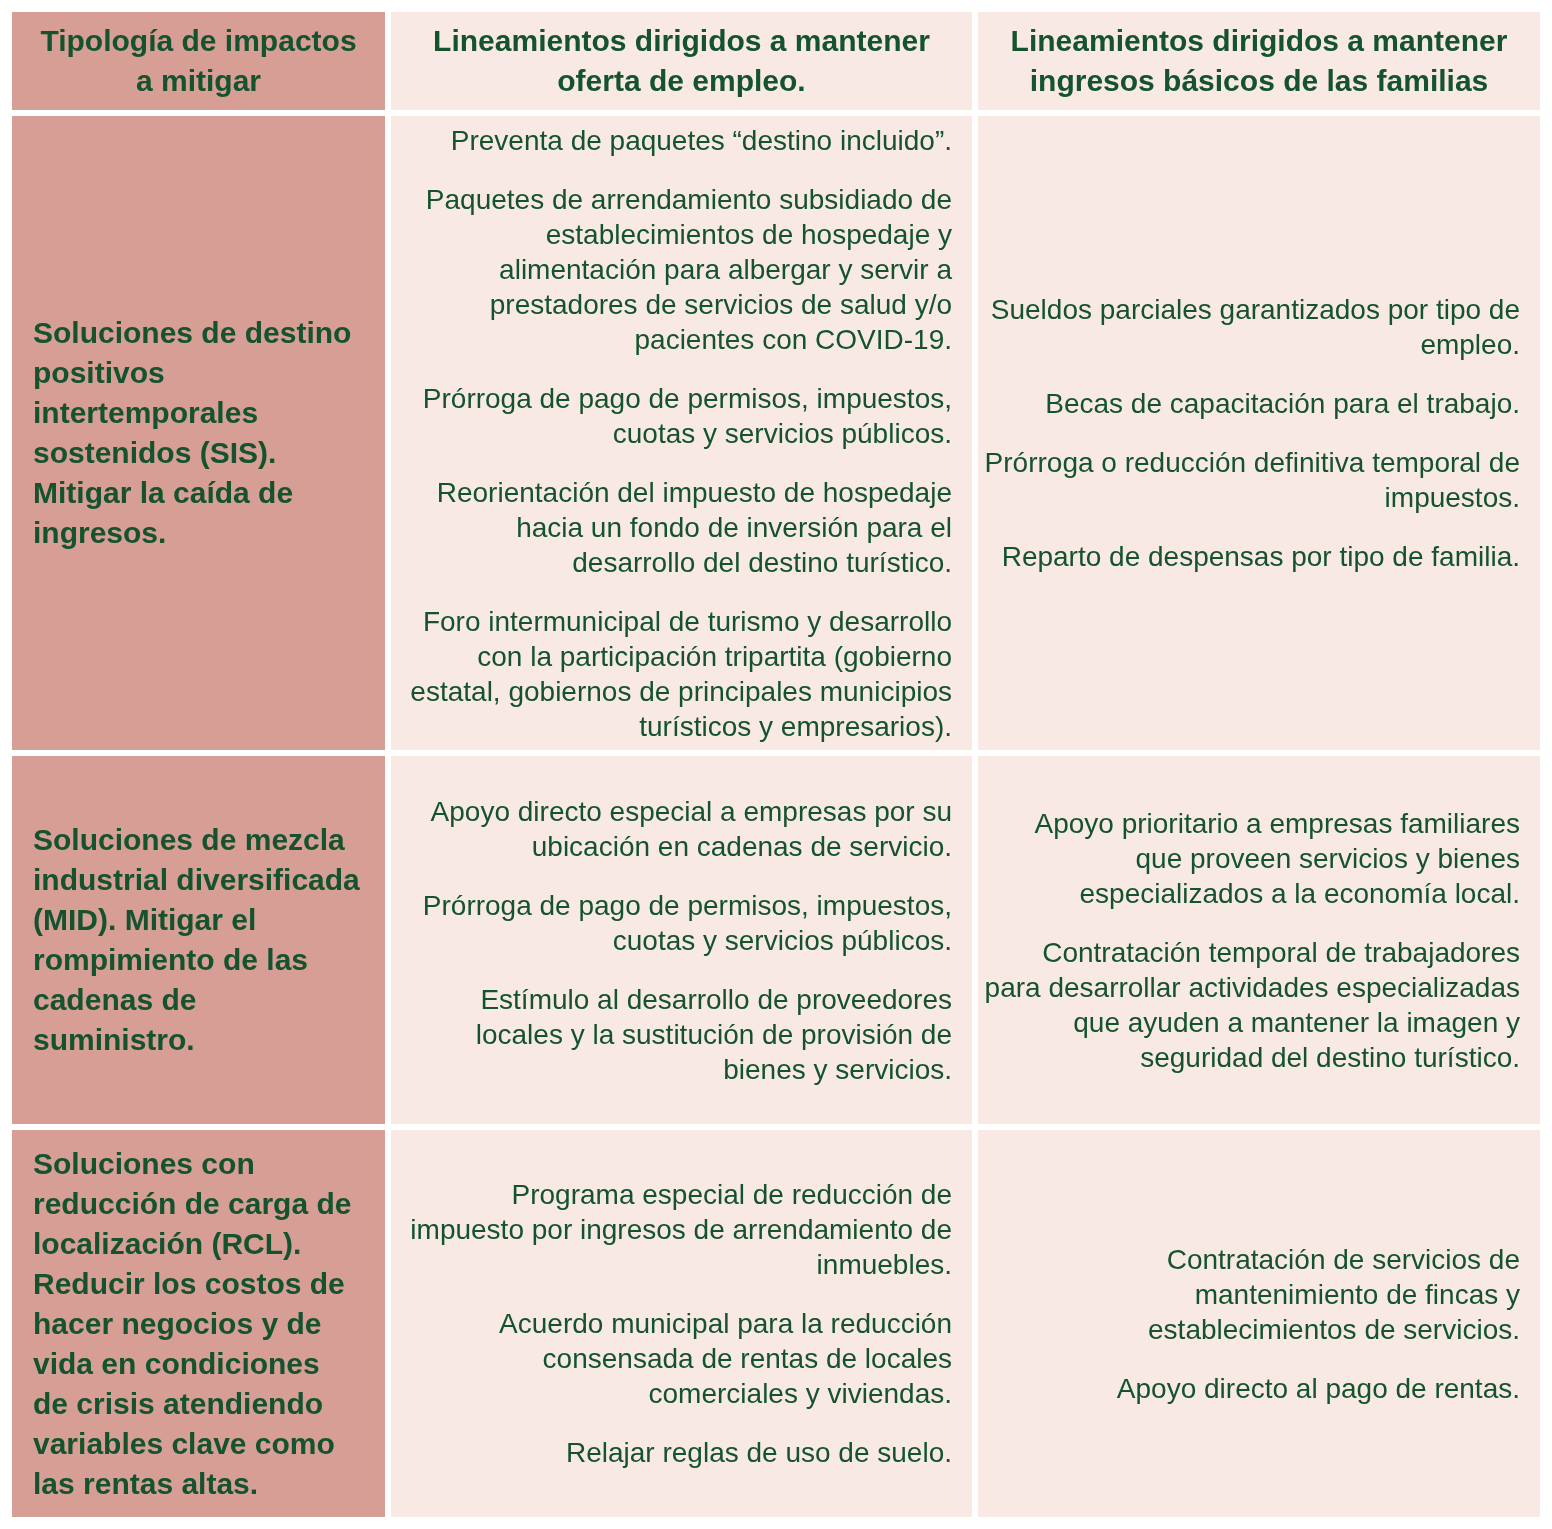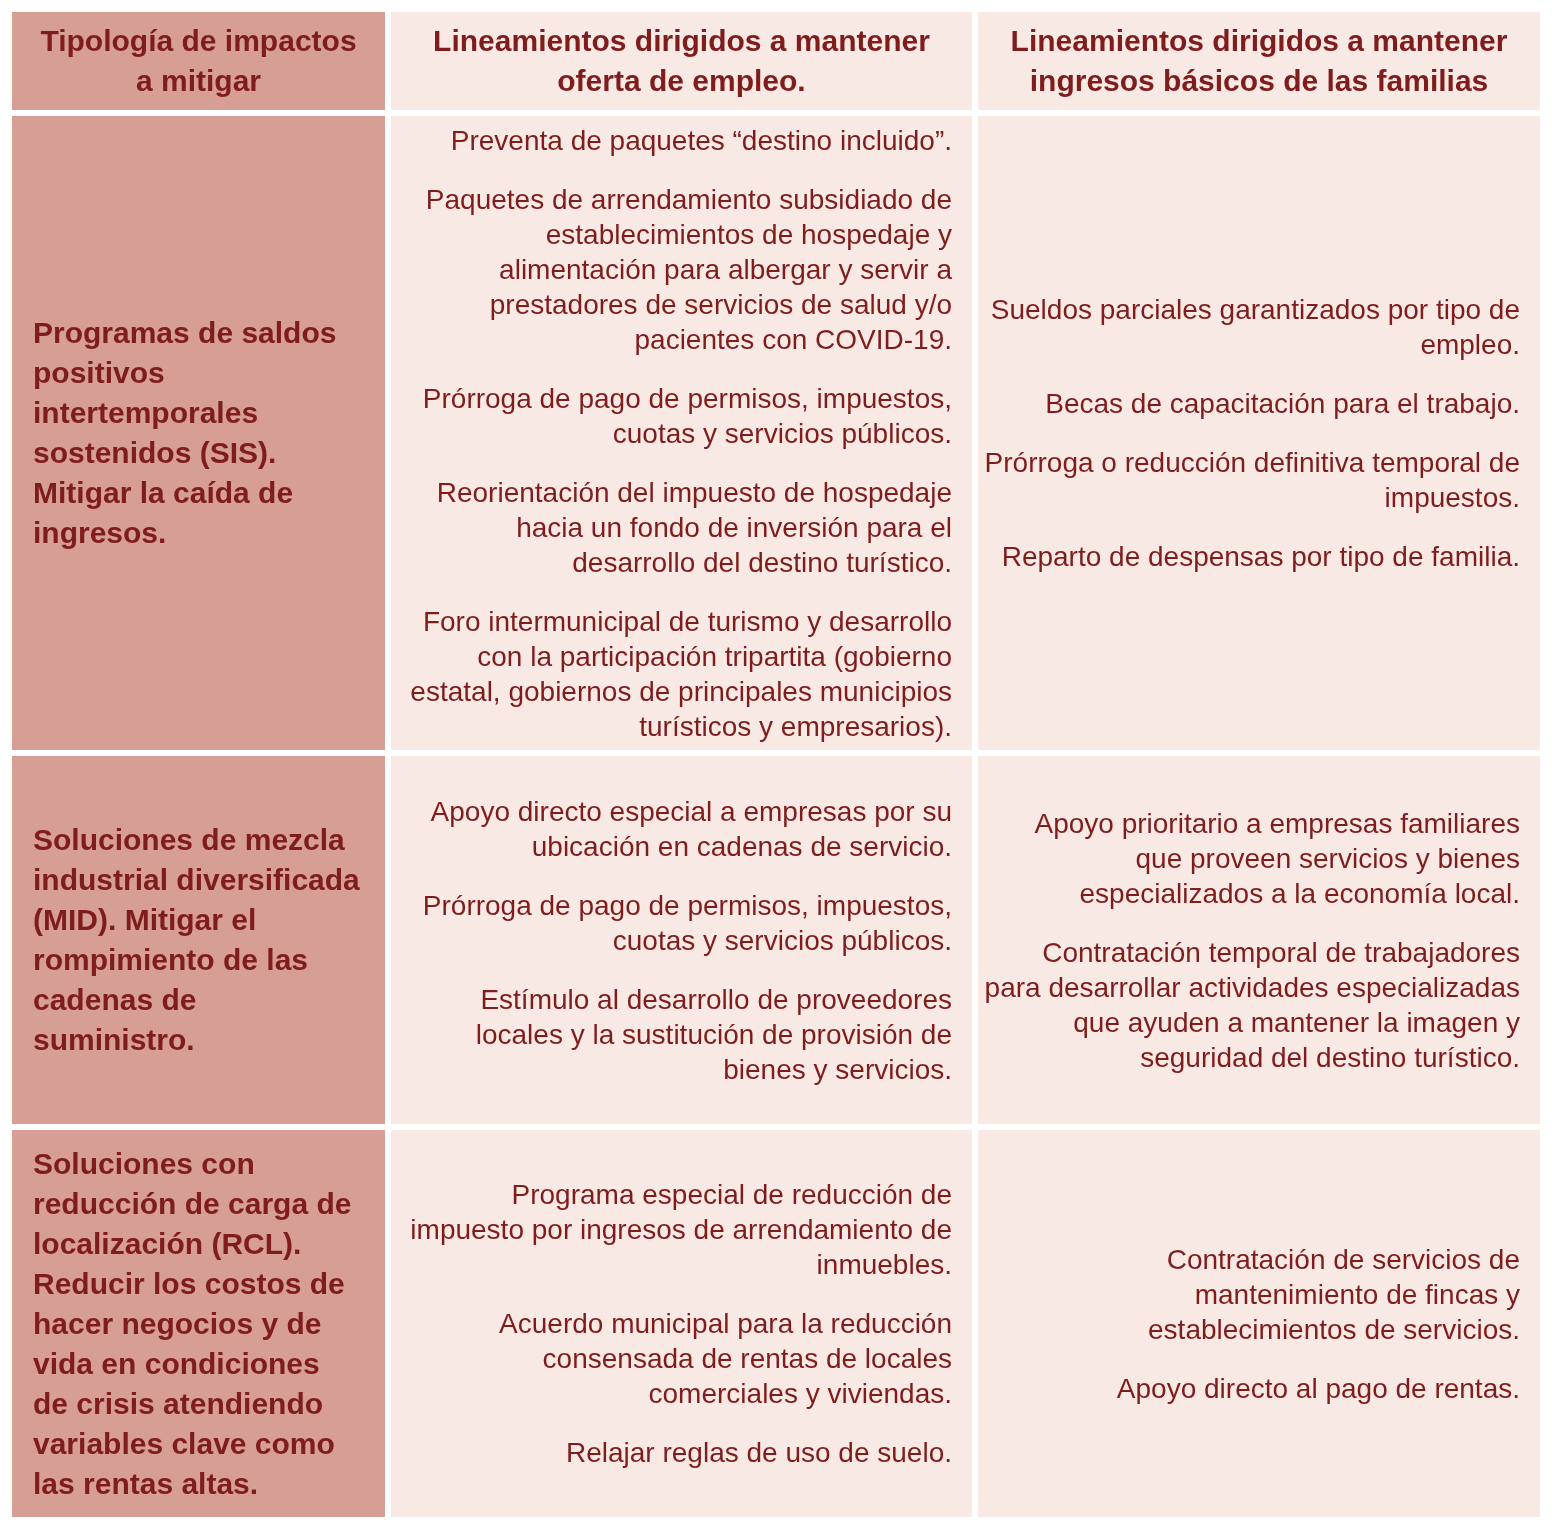--- a/index.html
+++ b/index.html
@@ -6,21 +6,21 @@
     margin: 0;
     padding: 0;
     background: #ffffff;
   }
   .page {
     position: relative;
     width: 1552px;
     height: 1529px;
     background: #ffffff;
     font-family: "Liberation Sans", "DejaVu Sans", sans-serif;
-    color: #7f1d1d;
+    color: #14532d;
   }
   .table {
     position: absolute;
     left: 12px;
     top: 12px;
     display: grid;
     grid-template-columns: 373px 581px 562px;
     grid-template-rows: 98px 634px 368px 387px;
     gap: 6px;
   }
@@ -68,21 +68,21 @@
 </head>
 <body>
 
 <div class="page">
   <div class="table">
 
     <div class="cell dark header-cell">Tipología de impactos a mitigar</div>
     <div class="cell light header-cell">Lineamientos dirigidos a mantener oferta de empleo.</div>
     <div class="cell light header-cell">Lineamientos dirigidos a mantener ingresos básicos de las familias</div>
 
-    <div class="cell dark impact-cell">Programas de saldos positivos intertemporales sostenidos (SIS). Mitigar la caída de ingresos.</div>
+    <div class="cell dark impact-cell">Soluciones de destino positivos intertemporales sostenidos (SIS). Mitigar la caída de ingresos.</div>
     <div class="cell light body-cell">
         <p class="para">Preventa de paquetes “destino incluido”.</p>
         <p class="para">Paquetes de arrendamiento subsidiado de establecimientos de hospedaje y alimentación para albergar y servir a prestadores de servicios de salud y/o pacientes con COVID-19.</p>
         <p class="para">Prórroga de pago de permisos, impuestos, cuotas y servicios públicos.</p>
         <p class="para">Reorientación del impuesto de hospedaje hacia un fondo de inversión para el desarrollo del destino turístico.</p>
         <p class="para">Foro intermunicipal de turismo y desarrollo con la participación tripartita (gobierno estatal, gobiernos de principales municipios turísticos y empresarios).</p>
       </div>
     <div class="cell light body-cell col3">
         <p class="para">Sueldos parciales garantizados por tipo de empleo.</p>
         <p class="para">Becas de capacitación para el trabajo.</p>

